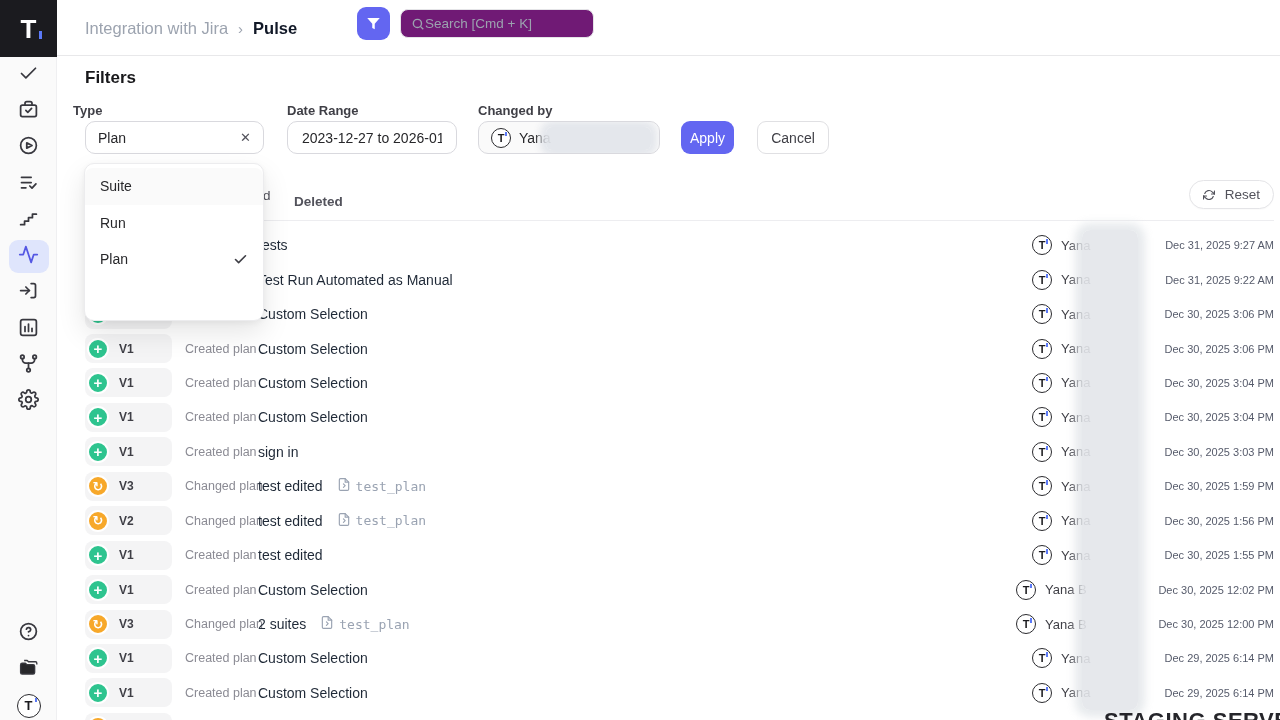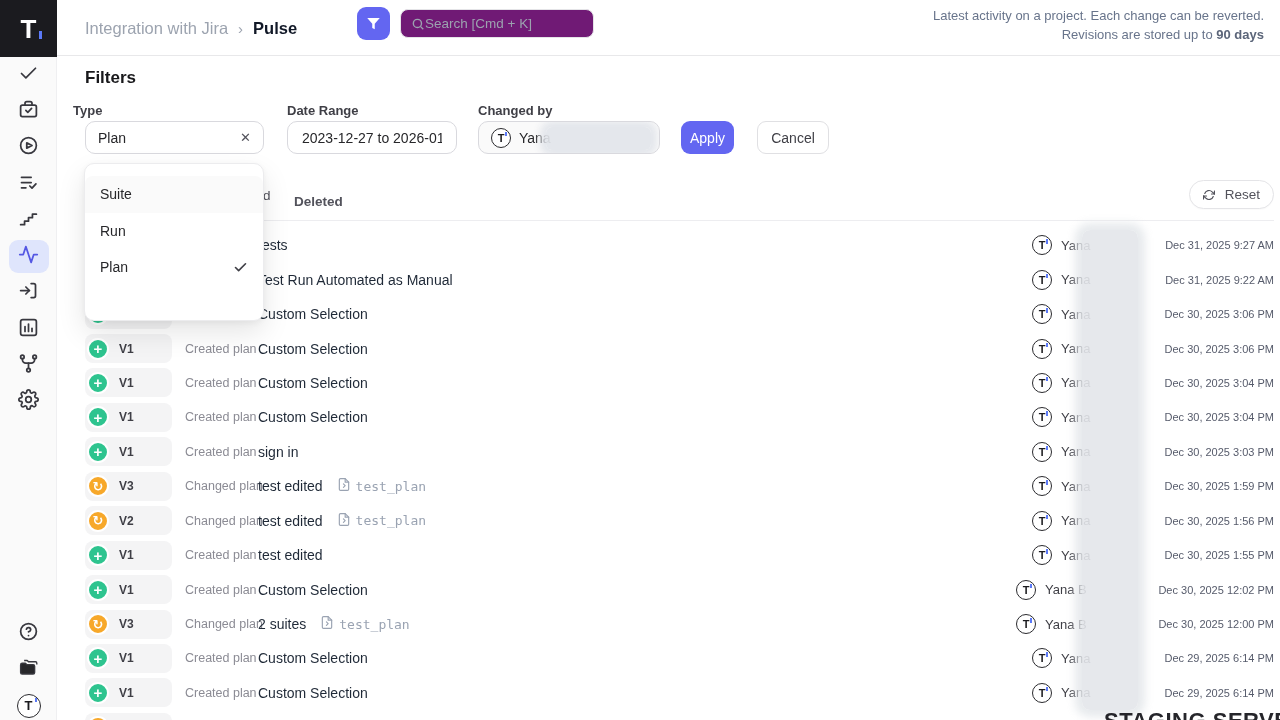--- a/index.html
+++ b/index.html
@@ -63,21 +63,21 @@
   .ver { margin-left:10px; font-size:12px; font-weight:bold; color:#3f3f46; }
   .action { margin-left:13px; width:67px; flex:none; font-size:12.5px; color:#8b8b94; white-space:nowrap; }
   .rtitle { margin-left:6px; font-size:14px; color:#1f2937; white-space:nowrap; }
   .fileref { margin-left:14px; display:flex; align-items:center; gap:5px; color:#9aa3b2; font-family:"DejaVu Sans Mono","Liberation Mono",monospace; font-size:13px; }
   .ucell { position:absolute; left:931px; width:125px; display:flex; align-items:center; gap:9px; }
   .ucell.short { padding-left:16px; }
   .uname { font-size:13px; color:#3f3f46; white-space:nowrap; }
   .dcell { position:absolute; right:0; width:140px; text-align:right; font-size:11px; color:#565b6b; white-space:nowrap; }
 
   
-  .dropdown { position:absolute; left:27px; top:107px; width:180px; height:158px; background:#fff; border:1px solid #ececee; border-radius:10px; box-shadow:0 12px 28px rgba(0,0,0,.10), 0 2px 6px rgba(0,0,0,.05); z-index:30; padding-top:12px; }
+  .dropdown { position:absolute; left:27px; top:107px; width:180px; height:158px; background:#fff; border:1px solid #ececee; border-radius:10px; box-shadow:0 12px 28px rgba(0,0,0,.10), 0 2px 6px rgba(0,0,0,.05); z-index:30; padding-top:4px; }
   .dd-item { height:36.5px; display:flex; align-items:center; padding:0 15px; font-size:14px; color:#27272a; cursor:pointer; }
   .dd-item:first-child { background:#fafafa; border-radius:8px 8px 0 0; }
   .dd-item svg { margin-left:auto; }
 
   
   .name-blur { position:absolute; left:1025px; top:174px; width:56px; height:480px; background:rgba(227,230,234,0.9); box-shadow:0 0 8px 7px rgba(227,230,234,0.85); border-radius:8px; z-index:5; }
   .staging { position:absolute; left:1047px; top:652px; font-size:22px; font-weight:bold; color:#26262b; letter-spacing:.5px; white-space:nowrap; z-index:6; }
 </style>
 </head>
 <body>
@@ -192,24 +192,20 @@
           <polygon points="22 3 2 3 10 12.46 10 19 14 21 14 12.46 22 3"></polygon>
         </svg>
     </button>
     <div class="search-box">
       <svg width="14" height="14" viewBox="0 0 24 24" fill="none" stroke="#9ca3af" stroke-width="2.4">
           <circle cx="11" cy="11" r="7"></circle>
           <line x1="21" y1="21" x2="16.5" y2="16.5"></line>
         </svg>
       <span>Search [Cmd + K]</span>
     </div>
-    <div class="head-info">
-      <div>Latest activity on a project. Each change can be reverted.</div>
-      <div><span>Revisions are stored up to </span><b>90 days</b></div>
-    </div>
   </header>
 
   <main class="main">
 
     <div class="filters-title">Filters</div>
 
     <div class="f-label" style="left:16px">Type</div>
     <div class="f-label" style="left:230px">Date Range</div>
     <div class="f-label" style="left:421px">Changed by</div>
 

